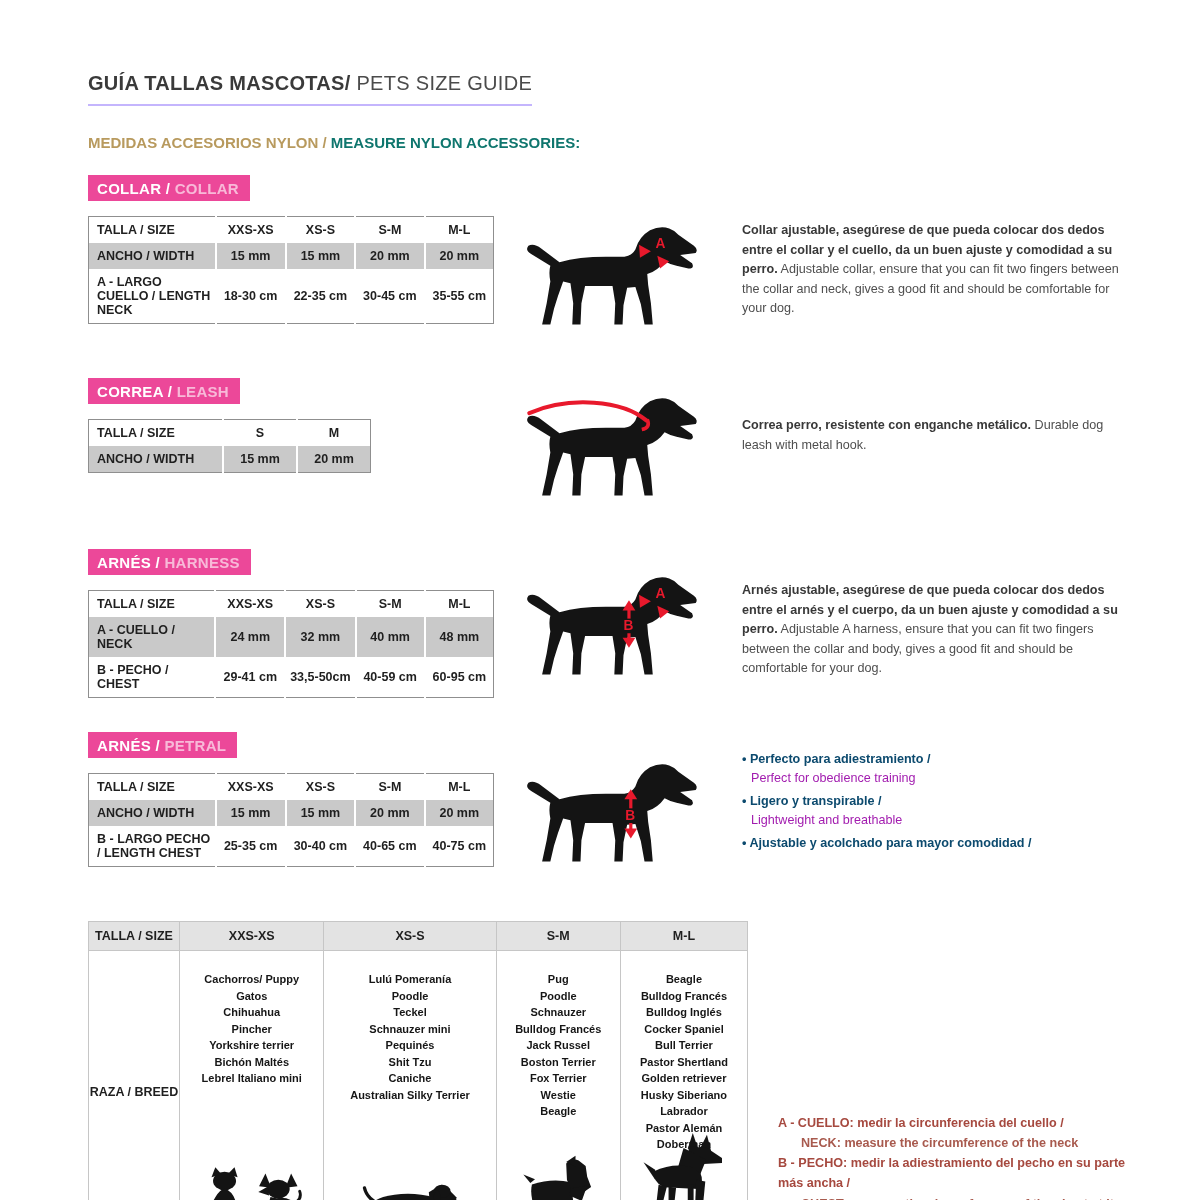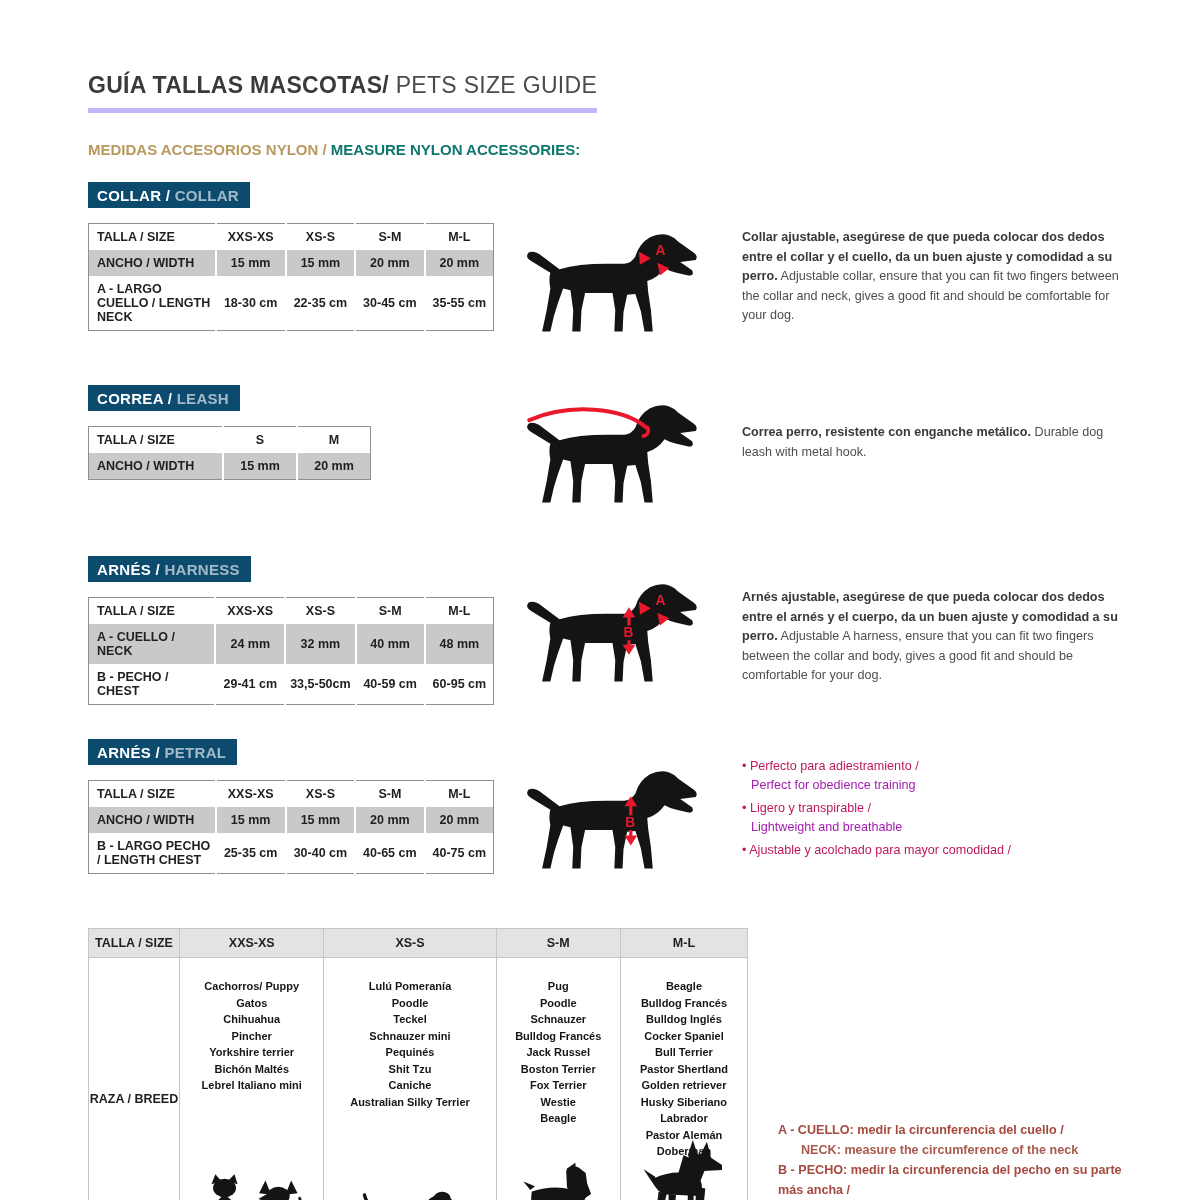--- a/index.html
+++ b/index.html
@@ -4,29 +4,29 @@
 <style>
   html,body{margin:0;padding:0;background:#fff;}
   body{
     width:1200px;height:1200px;overflow:hidden;
     font-family:"Liberation Sans","DejaVu Sans",sans-serif;
     color:#3d3d3d;-webkit-font-smoothing:antialiased;
   }
   .page{padding:72px 55px 0 88px;}
 
   
-  .main-title{font-size:23px;letter-spacing:.3px;border-bottom:5px solid #c4b5fd;
+  .main-title{font-size:20px;letter-spacing:.3px;border-bottom:2px solid #c4b5fd;
     display:inline-block;padding-bottom:9px;margin-bottom:28px;}
   .main-title .es{font-weight:bold;color:#3a3a3a;}
   .main-title .en{font-weight:normal;color:#4b4b4b;}
   .subtitle{font-size:15px;margin-bottom:24px;}
   .subtitle .es{font-weight:bold;color:#b89a5e;}
   .subtitle .en{font-weight:bold;color:#0f766e;text-align:right;}
 
-  .section-heading{display:inline-block;background:#0c4a6e;color:#fff;
+  .section-heading{display:inline-block;background:#ec4899;color:#fff;
     font-size:15px;font-weight:bold;padding:5px 11px 4px 9px;letter-spacing:.3px;}
   .section-heading .en{color:rgba(255,255,255,.62);}
 
   
   .section{display:grid;grid-template-columns:406px 248px 1fr;align-items:start;}
   .s-collar{margin-bottom:34px;}
   .s-leash{margin-bottom:34px;}
   .s-harness{margin-bottom:34px;}
   .s-petral{margin-bottom:40px;}
   .left .section-heading{margin-bottom:15px;}
@@ -54,21 +54,21 @@
   
   .desc{font-size:12.6px;line-height:1.55;max-width:380px;}
   .s-collar .desc{margin-top:46px;}
   .s-leash  .desc{margin-top:38px;}
   .s-harness .desc{margin-top:32px;}
   .desc .es{font-weight:bold;color:#383838;}
   .desc .en{font-weight:normal;color:#4e4e4e;}
 
   .bullets{margin-top:18px;font-size:12.6px;line-height:1.5;max-width:390px;}
   .bullet{margin-bottom:4px;}
-  .bullet .es{font-weight:normal;color:#be185d;}
+  .bullet .es{font-weight:bold;color:#0c4a6e;}
   .bullet .es::before{content:"• ";}
   .bullet .en{font-weight:normal;color:#a21caf;padding-left:9px;}
 
   
   .bottom{display:grid;grid-template-columns:660px 1fr;}
   table.breeds{border-collapse:collapse;border:1px solid #c6c6c6;table-layout:fixed;
     font-size:12.5px;color:#1f1f1f;}
   table.breeds th{background:#e3e3e3;font-weight:bold;padding:7px 2px;
     border:1px solid #c6c6c6;text-align:center;}
   table.breeds th:first-child{width:86px;}
@@ -434,18 +434,18 @@
               </svg>
             </div>
           </td>
         </tr>
       </tbody>
     </table>
 
     <div class="notes">
       <div class="note-es">A - CUELLO: medir la circunferencia del cuello /</div>
       <div class="note-en">NECK: measure the circumference of the neck</div>
-      <div class="note-es">B - PECHO: medir la circunferencia del pecho en su parte más ancha /</div>
+      <div class="note-es">B - PECHO: medir la adiestramiento del pecho en su parte más ancha /</div>
       <div class="note-en">CHEST: measure the circumference of the chest at its widest part</div>
     </div>
   </div>
 
 </div>
 
 </body></html>

